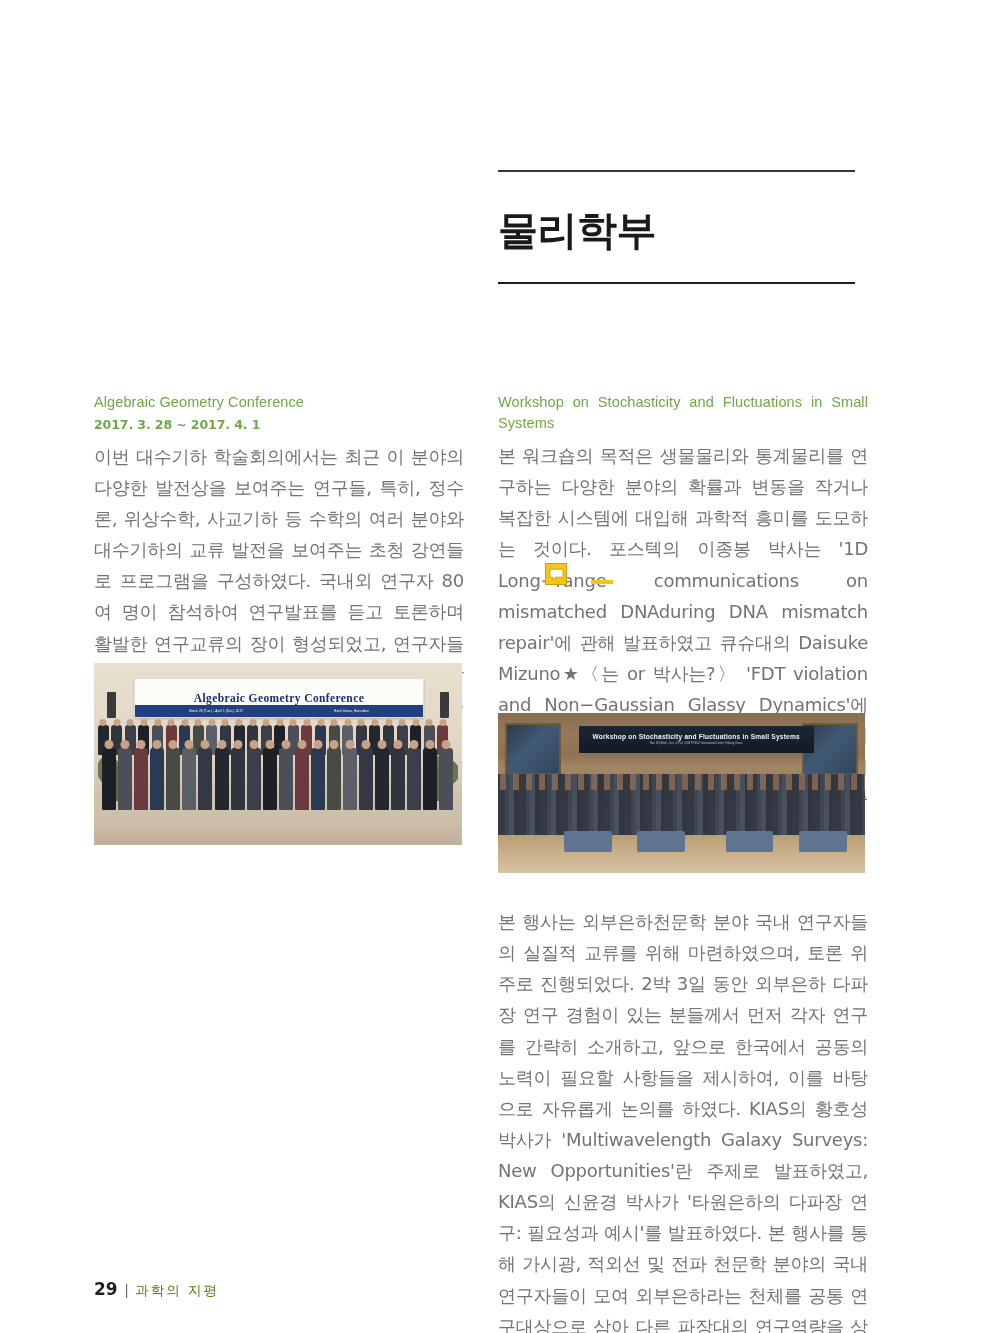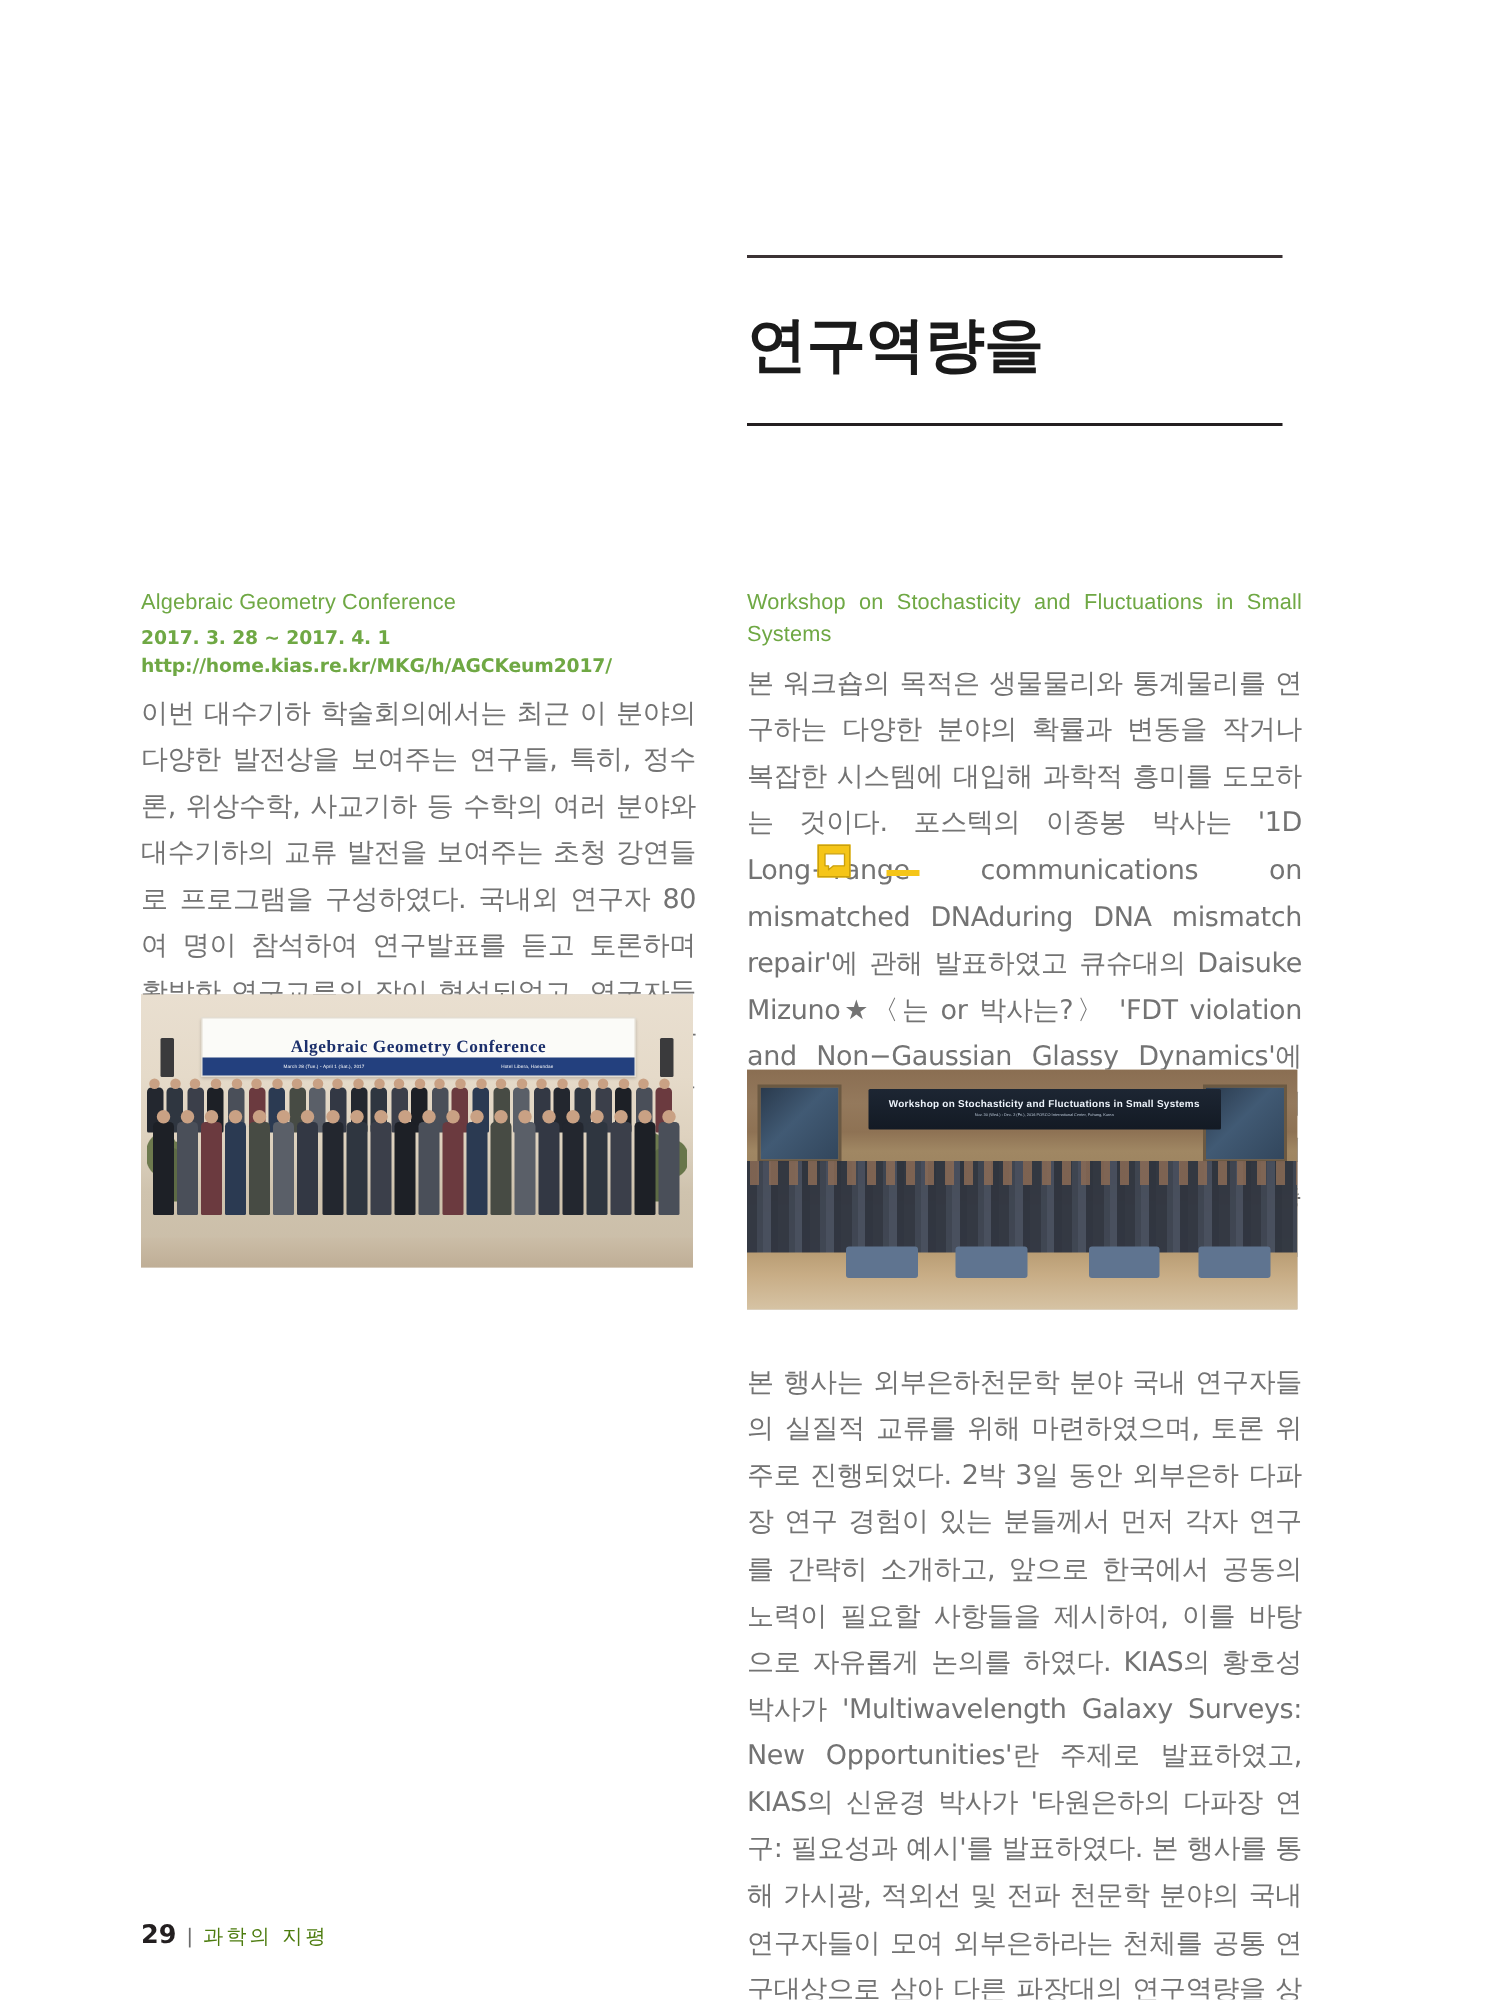--- a/index.html
+++ b/index.html
@@ -304,29 +304,28 @@
     font-family: "DejaVu Sans", "Liberation Sans", sans-serif;
   }
 </style>
 </head>
 <body>
 
 <div class="page">
 
   <div class="masthead">
     <div class="rule-top"></div>
-    <div class="section-title">연구역량을</div>
+    <div class="section-title">물리학부</div>
     <div class="rule-bottom"></div>
   </div>
 
   <div class="col col-left">
     <div class="article">
       <div class="art-title">Algebraic Geometry Conference</div>
       <div class="art-date">2017. 3. 28 ~ 2017. 4. 1</div>
-      <div class="art-url">http://home.kias.re.kr/MKG/h/AGCKeum2017/</div>
       <div class="art-body">이번 대수기하 학술회의에서는 최근 이 분야의 다양한 발전상을 보여주는 연구들, 특히, 정수론, 위상수학, 사교기하 등 수학의 여러 분야와 대수기하의 교류 발전을 보여주는 초청 강연들로 프로그램을 구성하였다. 국내외 연구자 80여 명이 참석하여 연구발표를 듣고 토론하며 활발한 연구교류의 장이 형성되었고, 연구자들 간 공동연구를 장려하는 기회를 가졌다. 본 학회를 통해 최신 연구동향을 파악하고 새로운 연구 방향을 모색할 수 있었다.</div>
     </div>
   </div>
 
   <div class="photo photo-1">
     <div class="p1-wall"></div>
     <div class="p1-speaker l"></div>
     <div class="p1-speaker r"></div>
     <div class="p1-banner">
       <div class="p1-banner-title">Algebraic Geometry Conference</div>

